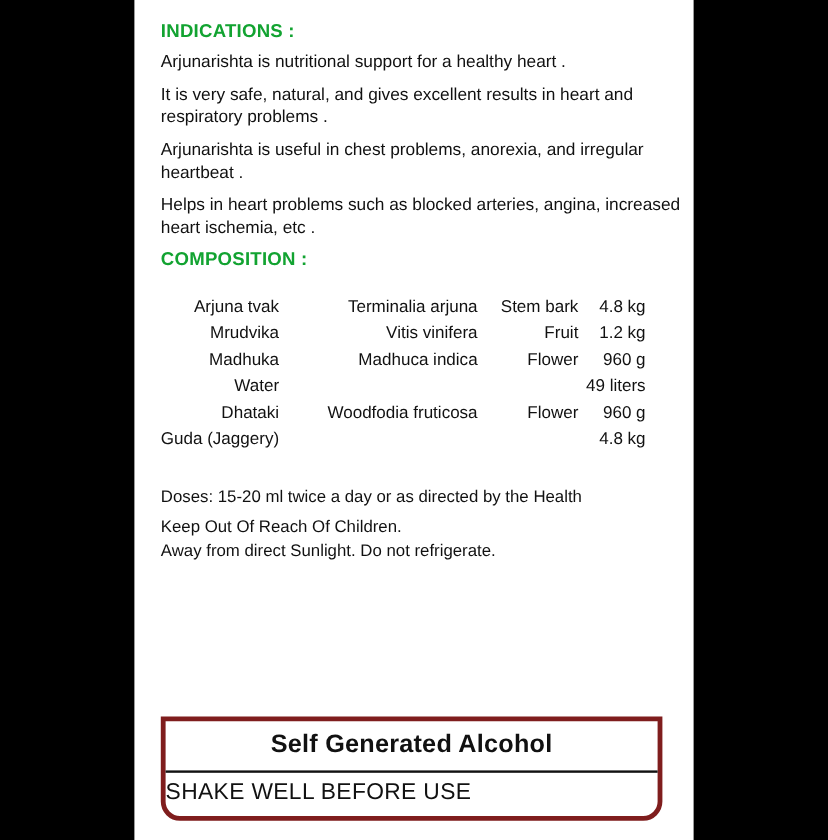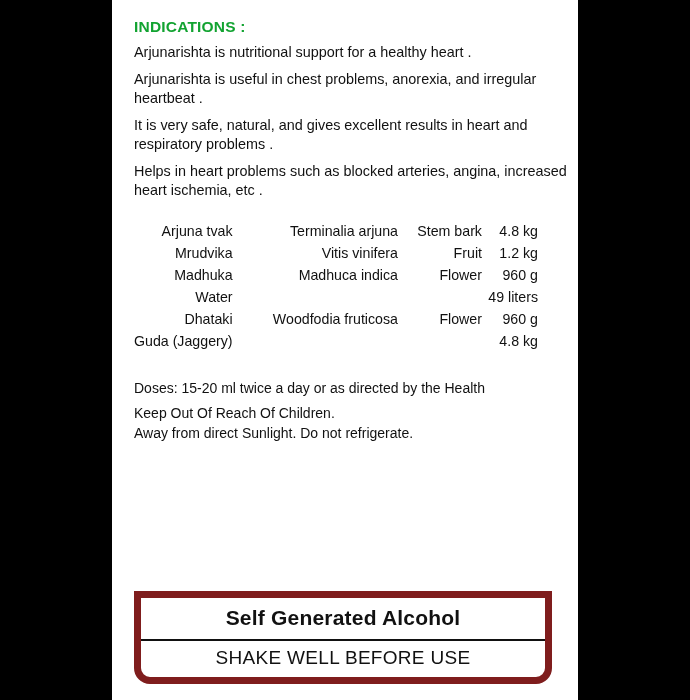--- a/index.html
+++ b/index.html
@@ -83,54 +83,55 @@
   .warn-block {
     margin-top: 6px;
   }
   .footer-wrap {
     position: absolute;
     left: 22px;
     bottom: 16px;
     width: 418px;
   }
   .footer-box {
-    border: 7px solid #7f1d1d;
+    border: 4px solid #7f1d1d;
     border-radius: 0 0 16px 16px;
     padding: 0;
   }
   .footer-top {
     text-align: center;
     font-size: 21px;
     font-weight: bold;
     color: #111111;
     padding: 8px 0 9px 0;
     border-bottom: 2px solid #111111;
     letter-spacing: 0.2px;
   }
   .footer-bottom {
-    text-align: center;
+    text-align: left;
     font-size: 19px;
     color: #111111;
     padding: 6px 0 8px 0;
     letter-spacing: 0.3px;
   }
 </style>
 </head>
 <body>
 
 <div class="page">
   <div class="label-card">
 
     <div class="section-head">INDICATIONS :</div>
 
     <div class="body-line">Arjunarishta is nutritional support for a healthy heart .</div>
+    <div class="body-line wrap">It is very safe, natural, and gives excellent results in heart and respiratory problems .</div>
     <div class="body-line wrap">Arjunarishta is useful in chest problems, anorexia, and irregular heartbeat .</div>
-    <div class="body-line wrap">It is very safe, natural, and gives excellent results in heart and respiratory problems .</div>
     <div class="body-line wrap">Helps in heart problems such as blocked arteries, angina, increased heart ischemia, etc .</div>
 
+    <div class="section-head">COMPOSITION :</div>
 
     <table class="comp-table">
       <tbody>
         <tr>
           <td class="c-sans">Arjuna tvak</td>
           <td class="c-latin">Terminalia arjuna</td>
           <td class="c-part">Stem bark</td>
           <td class="c-qty">4.8 kg</td>
         </tr>
         <tr>

